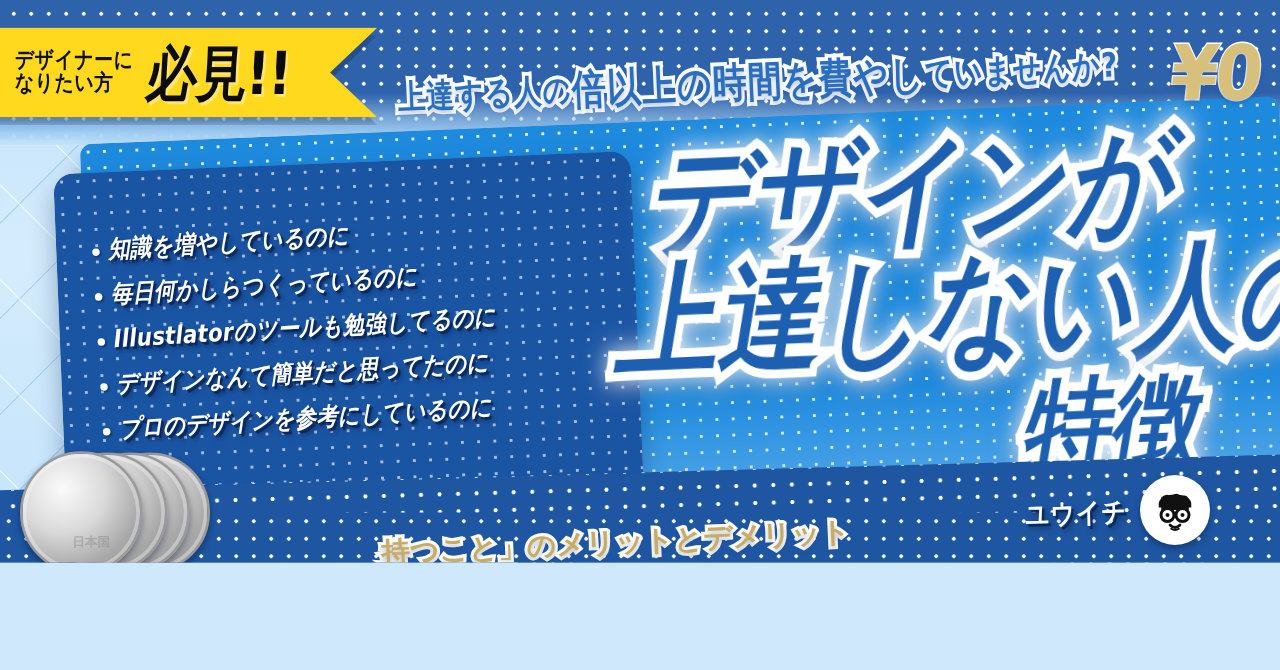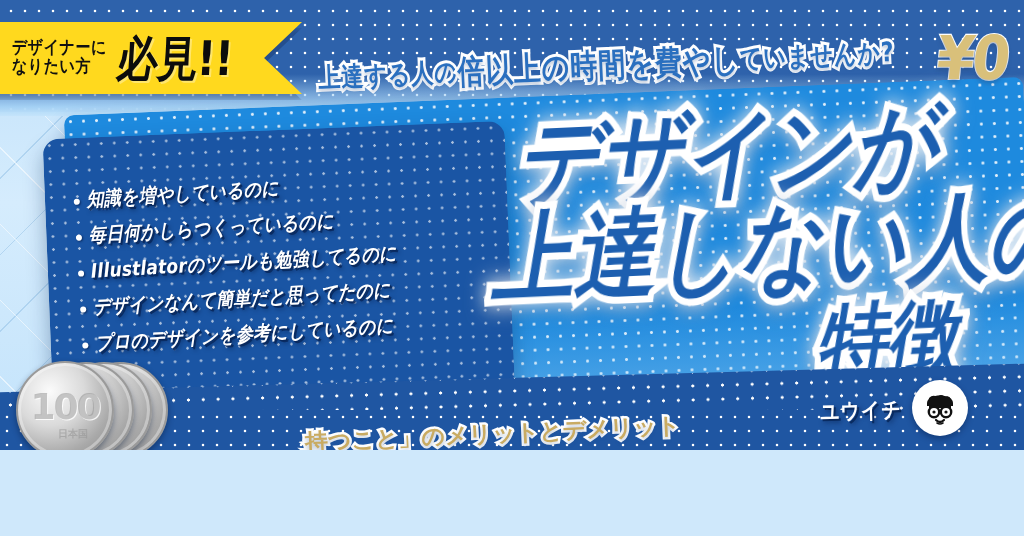--- a/index.html
+++ b/index.html
@@ -323,21 +323,20 @@
   <div class="botband-mask"></div>
 
   <div class="sub1">上達への一番の近道である「師匠を</div>
   <div class="sub2">持つこと」のメリットとデメリット</div>
 
   <div class="coins">
     <div class="coin coin-back3"></div>
     <div class="coin coin-back2"></div>
     <div class="coin coin-back1"></div>
     <div class="coin coin-front">
-      <span class="coin-value">100</span>
       <span class="coin-sub">日本国</span>
     </div>
   </div>
 
   <div class="author-name">ユウイチ</div>
   <div class="avatar">
     <svg width="44" height="44" viewBox="0 0 44 44">
       <path d="M9 17 C9 7, 35 7, 35 17 L35 20 L9 20 Z" fill="#111"></path>
       <path d="M11 12 q4 -4 8 -1 q4 -4 8 0 q4 -2 6 2 l-1 5 l-21 0 Z" fill="#111"></path>
       <rect x="11" y="19" width="22" height="3" fill="#111"></rect>

